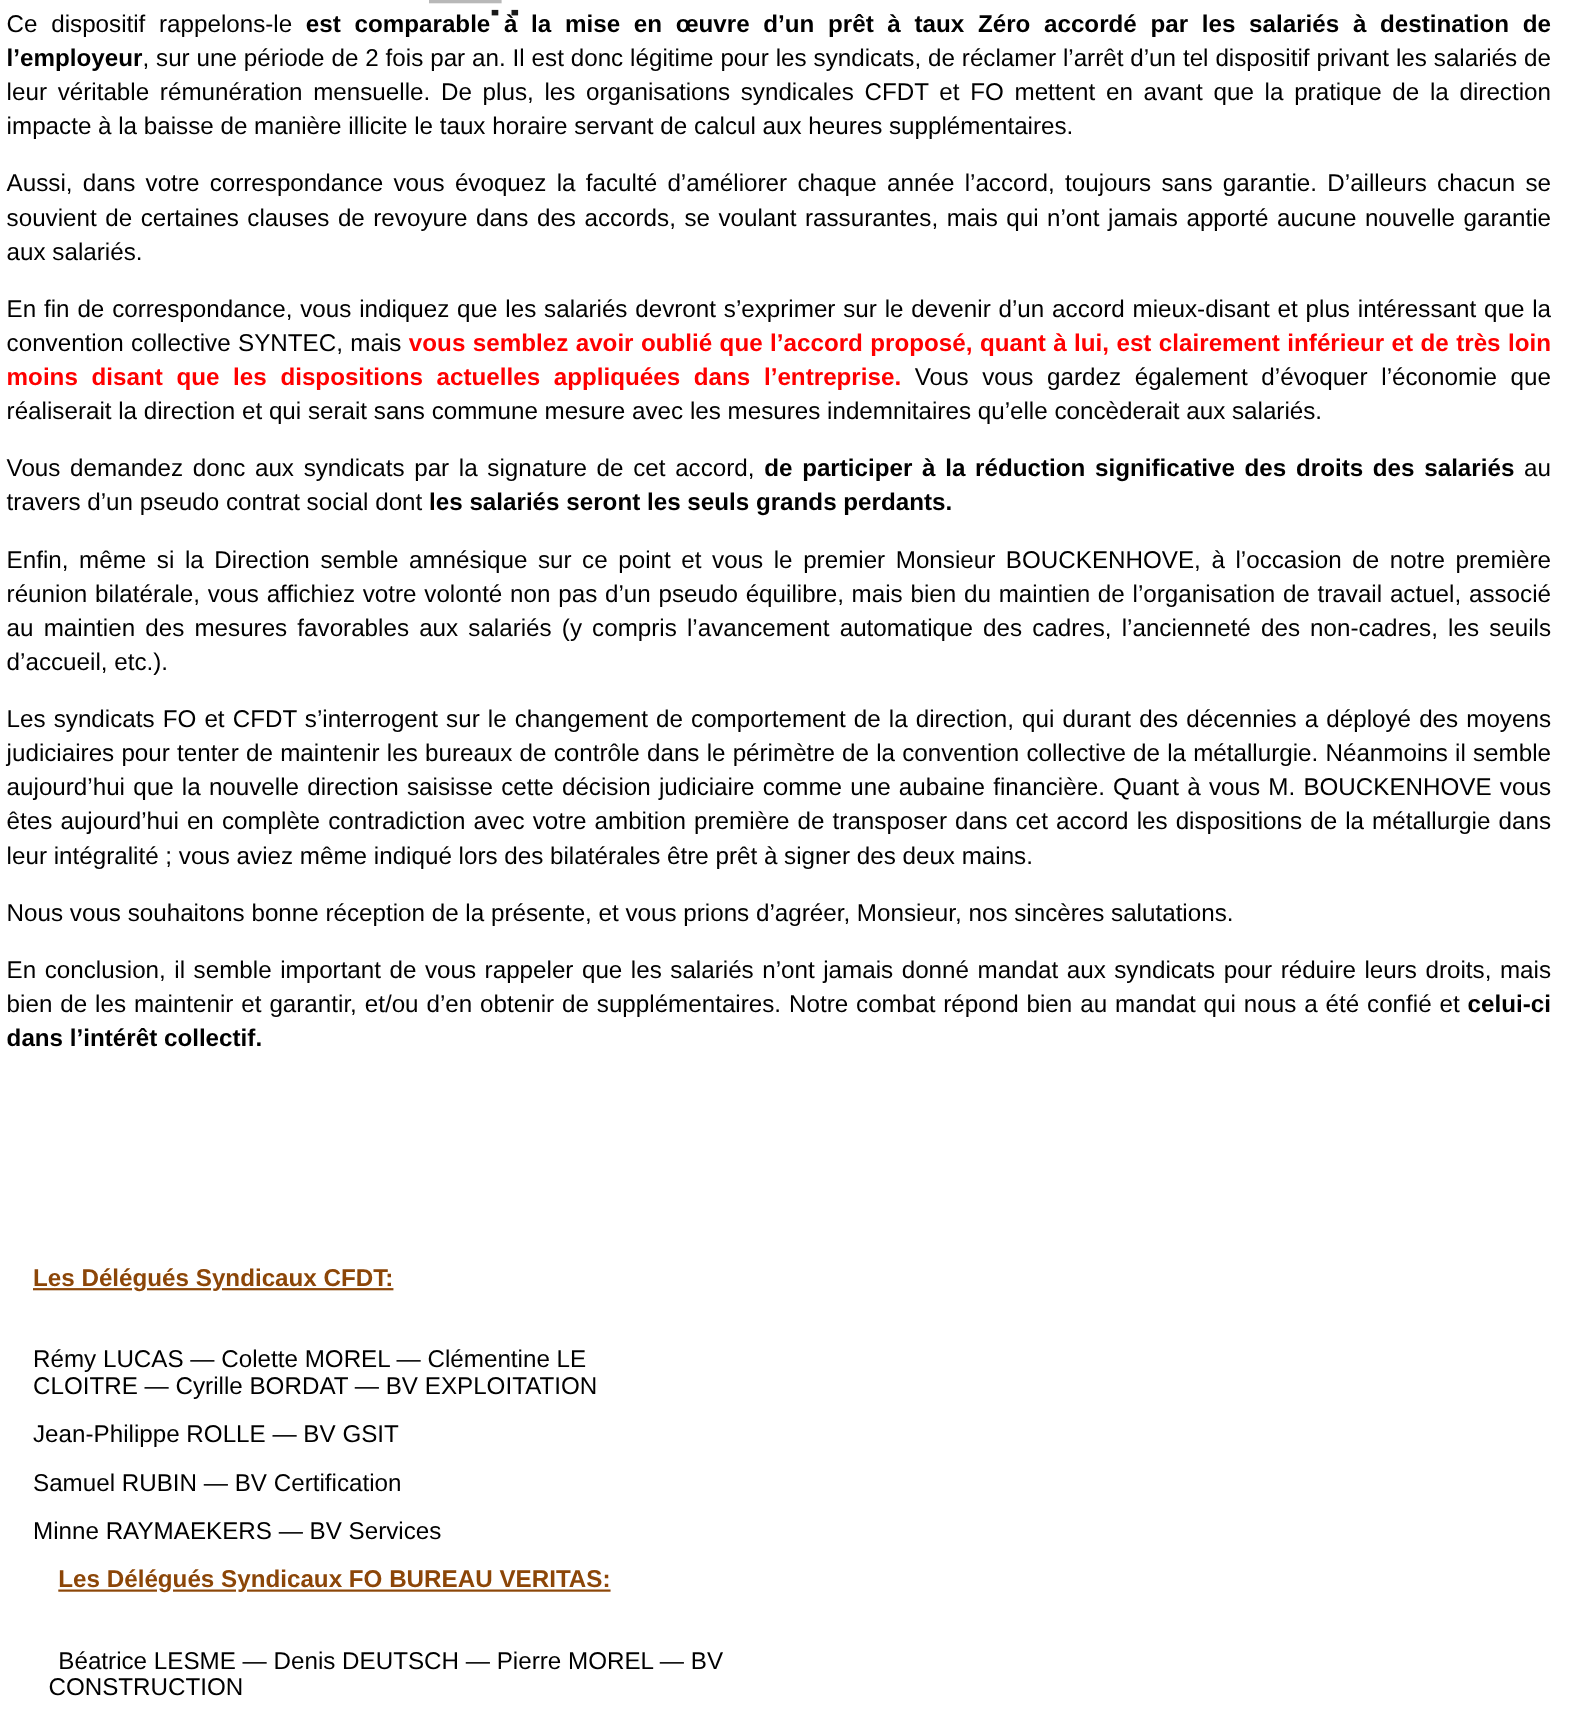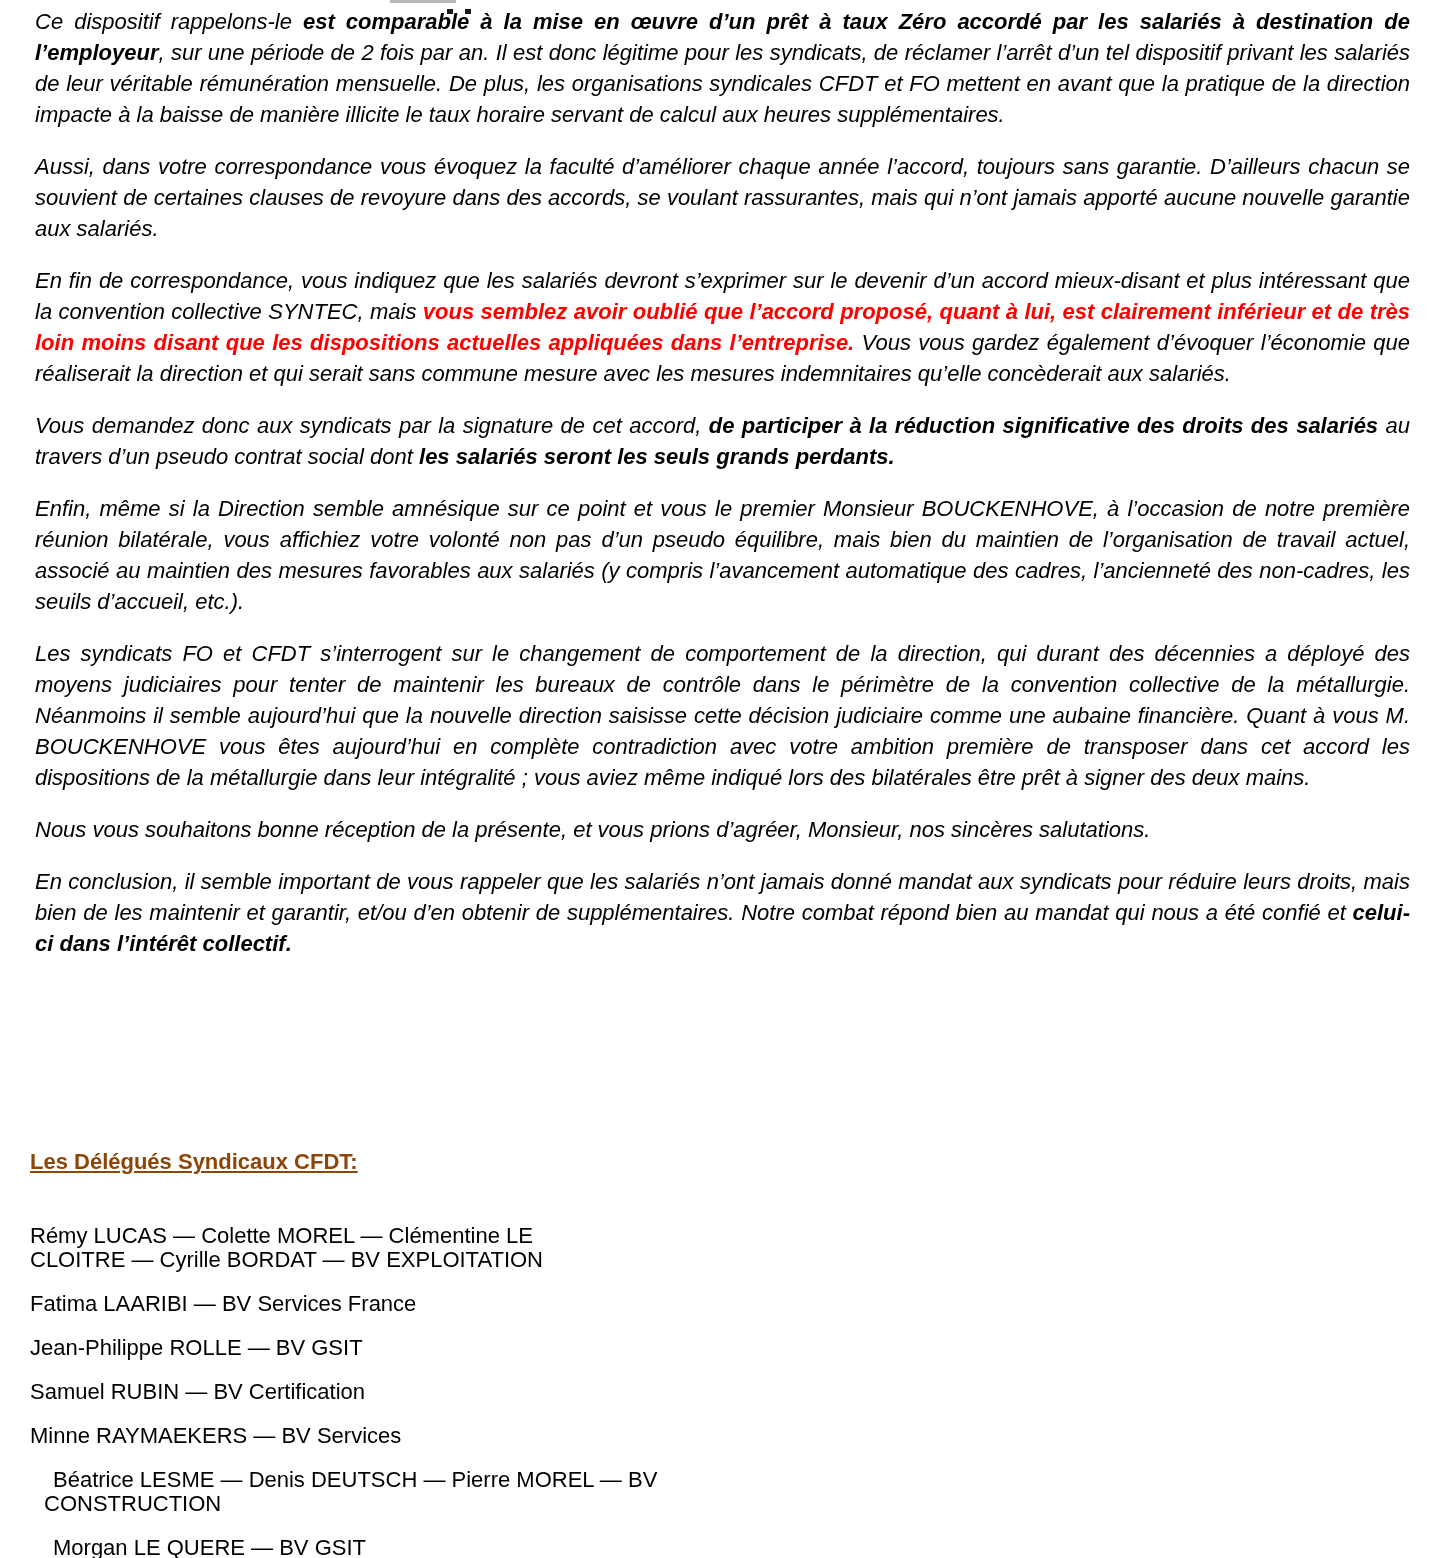--- a/index.html
+++ b/index.html
@@ -12,21 +12,21 @@
     overflow: hidden;
   }
   .page { position: relative; width: 1431px; height: 1558px; }
 
   
   .artifact { position: absolute; }
   .a1 { left: 390px; top: 0; width: 66px; height: 3px; background: #b8b8b8; }
   .a2 { left: 447px; top: 9px; width: 6px; height: 5px; background: #1a1a1a; }
   .a3 { left: 465px; top: 9px; width: 6px; height: 5px; background: #1a1a1a; }
 
-  .body-text { padding: 6px 21px 0 35px; font-style: italic; }
+  .body-text { padding: 6px 21px 0 6px; }
   .body-para {
     margin: 0 0 21px 0;
     font-size: 22px;
     line-height: 31px;
     text-align: justify;
   }
   .b { font-weight: bold; }
   .red { color: var(--emphasis-red, #FF0000); }
 
   .spacer { height: 170px; }
@@ -73,28 +73,28 @@
 
   <div class="spacer"></div>
 
   <div class="sig-section">
 
     <div class="sig-col sig-col-left">
       <p class="sig-title">Les Délégués Syndicaux CFDT:</p>
       <div>
           <p class="sig-entry"><span>Rémy LUCAS — Colette MOREL — Clémentine LE
 CLOITRE — Cyrille BORDAT — BV EXPLOITATION</span></p>
-          <p class="sig-entry"><span>Fatima LAARIBI — BV Services France</span></p>
           <p class="sig-entry"><span>Jean-Philippe ROLLE — BV GSIT</span></p>
           <p class="sig-entry"><span>Samuel RUBIN — BV Certification</span></p>
           <p class="sig-entry"><span>Minne RAYMAEKERS — BV Services</span></p>
         </div>
     </div>
 
     <div class="sig-col sig-col-right">
+      <p class="sig-title">Les Délégués Syndicaux FO BUREAU VERITAS:</p>
       <div>
           <p class="sig-entry"><span>Béatrice LESME — Denis DEUTSCH — Pierre MOREL — BV
 CONSTRUCTION</span></p>
           <p class="sig-entry"><span>Morgan LE QUERE — BV GSIT</span></p>
           <p class="sig-entry"><span>Vous SOULIER - BV LABORATOIRES</span></p>
         </div>
     </div>
 
   </div>
 </div>

